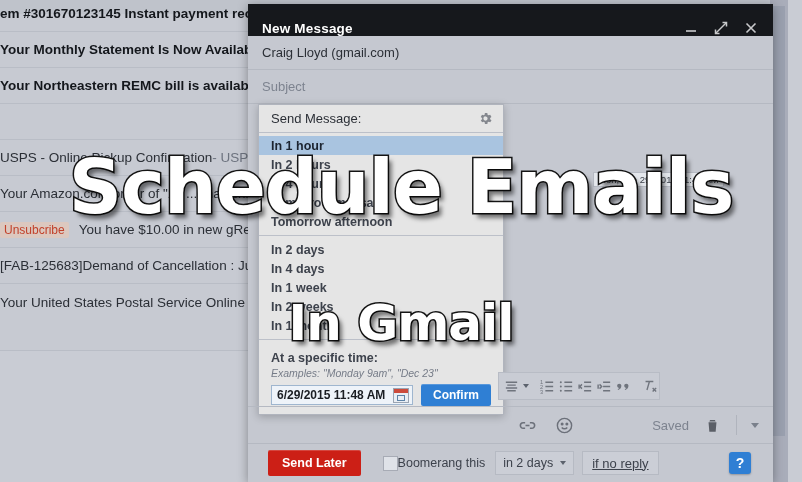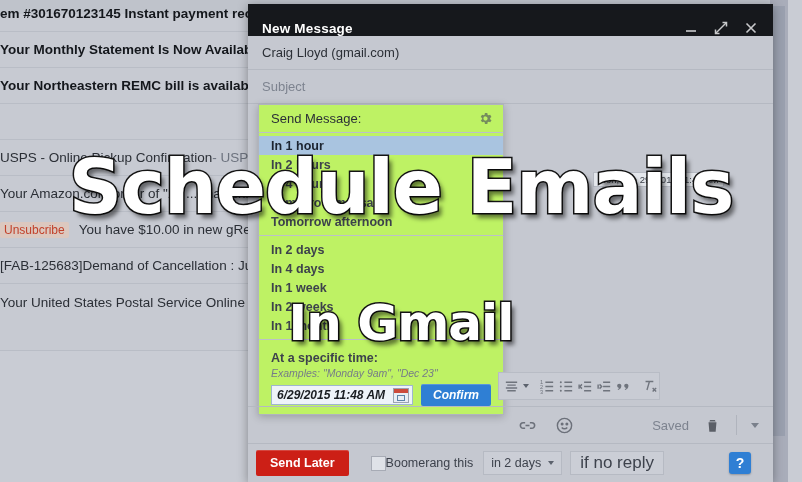--- a/index.html
+++ b/index.html
@@ -62,42 +62,42 @@
     height:34px;border-bottom:1px solid #b5b9c2;
     display:flex;align-items:center;padding:0 14px;box-sizing:border-box;
     font-size:13px;color:#2b2f36;
   }
   .compose-field.subject{color:#7d838f;border-bottom:1px solid #b5b9c2;}
   .compose-body{height:210px;background:#c5c8d0;}
 
   
   .bmr-panel{
     position:absolute;left:10px;top:100px;width:244px;
-    background:#bef264;
+    background:#e5e5e5;
     border:1px solid #b0b4bd;
     box-shadow:0 2px 8px rgba(0,0,0,.22);
     font-size:12.5px;color:#3a3f49;
   }
   .bmr-head{
     display:flex;align-items:center;justify-content:space-between;
     padding:6px 10px 6px 12px;border-bottom:1px solid #bcc0c9;
     font-size:13px;color:#2b2f36;
   }
   .gear{width:15px;height:15px;opacity:.62;}
   .bmr-list{padding:3px 0 2px 0;}
   .bmr-item{
     padding:2.5px 12px;font-size:12.5px;color:#3d424c;cursor:pointer;
     white-space:nowrap;
     font-weight:bold;
   }
   .bmr-item.sel{background:#a9c4e0;color:#1c2430;}
   .bmr-sep{height:1px;background:#bcc0c9;margin:4px 0;}
   .bmr-sub{padding:5px 12px 0 12px;font-size:12.5px;color:#3d424c;font-weight:bold;}
   .bmr-ex{padding:2px 12px 5px 12px;font-size:10.5px;color:#767c88;font-style:italic;}
-  .bmr-row{display:flex;align-items:center;gap:8px;padding:0 12px 8px 12px;font-style:italic;}
+  .bmr-row{display:flex;align-items:center;gap:8px;padding:0 12px 8px 12px;}
   .dtinput{
     width:152px;height:20px;background:#eef3f9;border:1px solid #9fb6cf;
     display:flex;align-items:center;justify-content:space-between;
     padding:0 3px 0 5px;box-sizing:border-box;
     font-size:12px;color:#1a1d22;font-weight:bold;
   }
   .cal-ico{width:14px;height:13px;background:#e9eef4;border:1px solid #9aa4b2;position:relative;}
   .cal-ico::before{content:"";position:absolute;left:0;right:0;top:0;height:4px;background:#cc4b3c;}
   .cal-ico::after{content:"";position:absolute;left:3px;top:6px;width:6px;height:4px;border:1px solid #5d83a8;}
   .confirm-btn{
@@ -138,40 +138,40 @@
   .act-left{display:flex;align-items:center;gap:18px;margin-left:256px;}
   .act-ico{width:19px;height:19px;opacity:.72;cursor:pointer;}
   .act-right{margin-left:auto;display:flex;align-items:center;gap:14px;}
   .saved-txt{font-size:13px;color:#7d838f;}
   .vdiv{width:1px;height:20px;background:#b0b4bd;}
   .caret-dn{width:0;height:0;border-left:4.5px solid transparent;border-right:4.5px solid transparent;border-top:5px solid #7a808b;cursor:pointer;}
 
   
   .bmr-foot{
     position:absolute;left:0;top:440px;width:525px;height:38px;
-    display:flex;align-items:center;padding:0 8px;box-sizing:border-box;gap:0;
+    display:flex;align-items:center;padding:0 20px;box-sizing:border-box;gap:0;
   }
   .send-later{
     background:#cc1f16;color:#fff;font-size:12.5px;font-weight:bold;
     padding:6px 14px;border-radius:2px;cursor:pointer;
     box-shadow:inset 0 1px 0 rgba(255,255,255,.18);
   }
   .bm-check{
     width:13px;height:13px;background:#dfe2e8;border:1px solid #a7abb5;margin-left:22px;
     cursor:pointer;
   }
   .bm-lbl{font-size:12.5px;color:#3d424c;}
   .bm-sel{
     margin-left:10px;height:22px;display:flex;align-items:center;gap:6px;
     border:1px solid #b6bac3;background:#cbced6;padding:0 7px;font-size:12.5px;color:#3d424c;
     cursor:pointer;
   }
   .bm-noreply{
     margin-left:8px;height:22px;display:flex;align-items:center;
-    border:1px solid #b6bac3;background:#cbced6;padding:0 9px;font-size:17px;color:#3d424c;
+    border:1px solid #b6bac3;background:#cbced6;padding:0 9px;font-size:13px;color:#3d424c;text-decoration:underline;
   }
   .help-badge{
     position:absolute;right:22px;top:448px;width:22px;height:22px;
     background:#2f7fd4;border-radius:3px;color:#fff;
     display:flex;align-items:center;justify-content:center;
     font-size:14px;font-weight:bold;cursor:pointer;
     box-shadow:0 1px 2px rgba(0,0,0,.25);
   }
 
   

